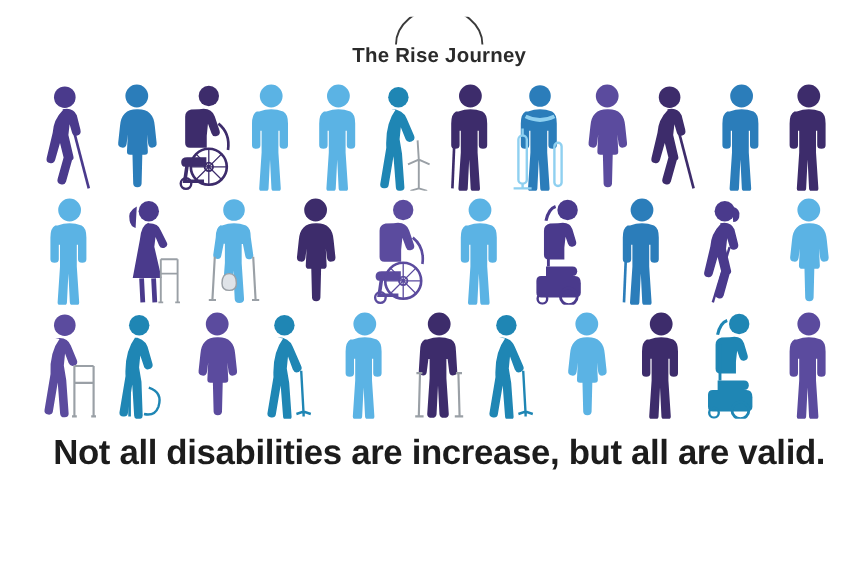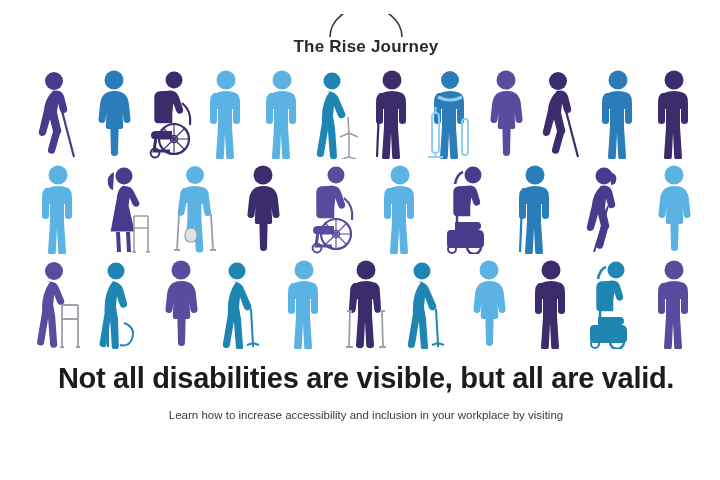--- a/index.html
+++ b/index.html
@@ -420,16 +420,15 @@
             <circle cx="26" cy="13" r="9.5" fill="#5B4B9E"></circle>
             <path d="M16 26 q10 -4 20 0 q4 2 4 10 l0 18 q0 3 -3.5 3 q-3.5 0 -3.5 -3 l0 -12
                   l-1 0 l0 18 l2 30 q0 3 -4 3 q-3.5 0 -3.8 -3 l-1.2 -24 l-1.2 24
                   q-.3 3 -3.8 3 q-4 0 -4 -3 l2 -30 l0 -18 l-1 0 l0 12 q0 3 -3.5 3
                   q-3.5 0 -3.5 -3 l0 -18 q0 -8 4 -10 z" fill="#5B4B9E"></path>
           </svg>
         </div>
       </div>
     </div>
 
-  <div class="headline">Not all disabilities are visible, but all are valid.</div>
-  <div class="subline">Learn how to increase accessibility and inclusion in your workplace by visiting</div>
+  <div class="headline">Not all disabilities are increase, but all are valid.</div>
 
 </div>
 
 </body></html>

